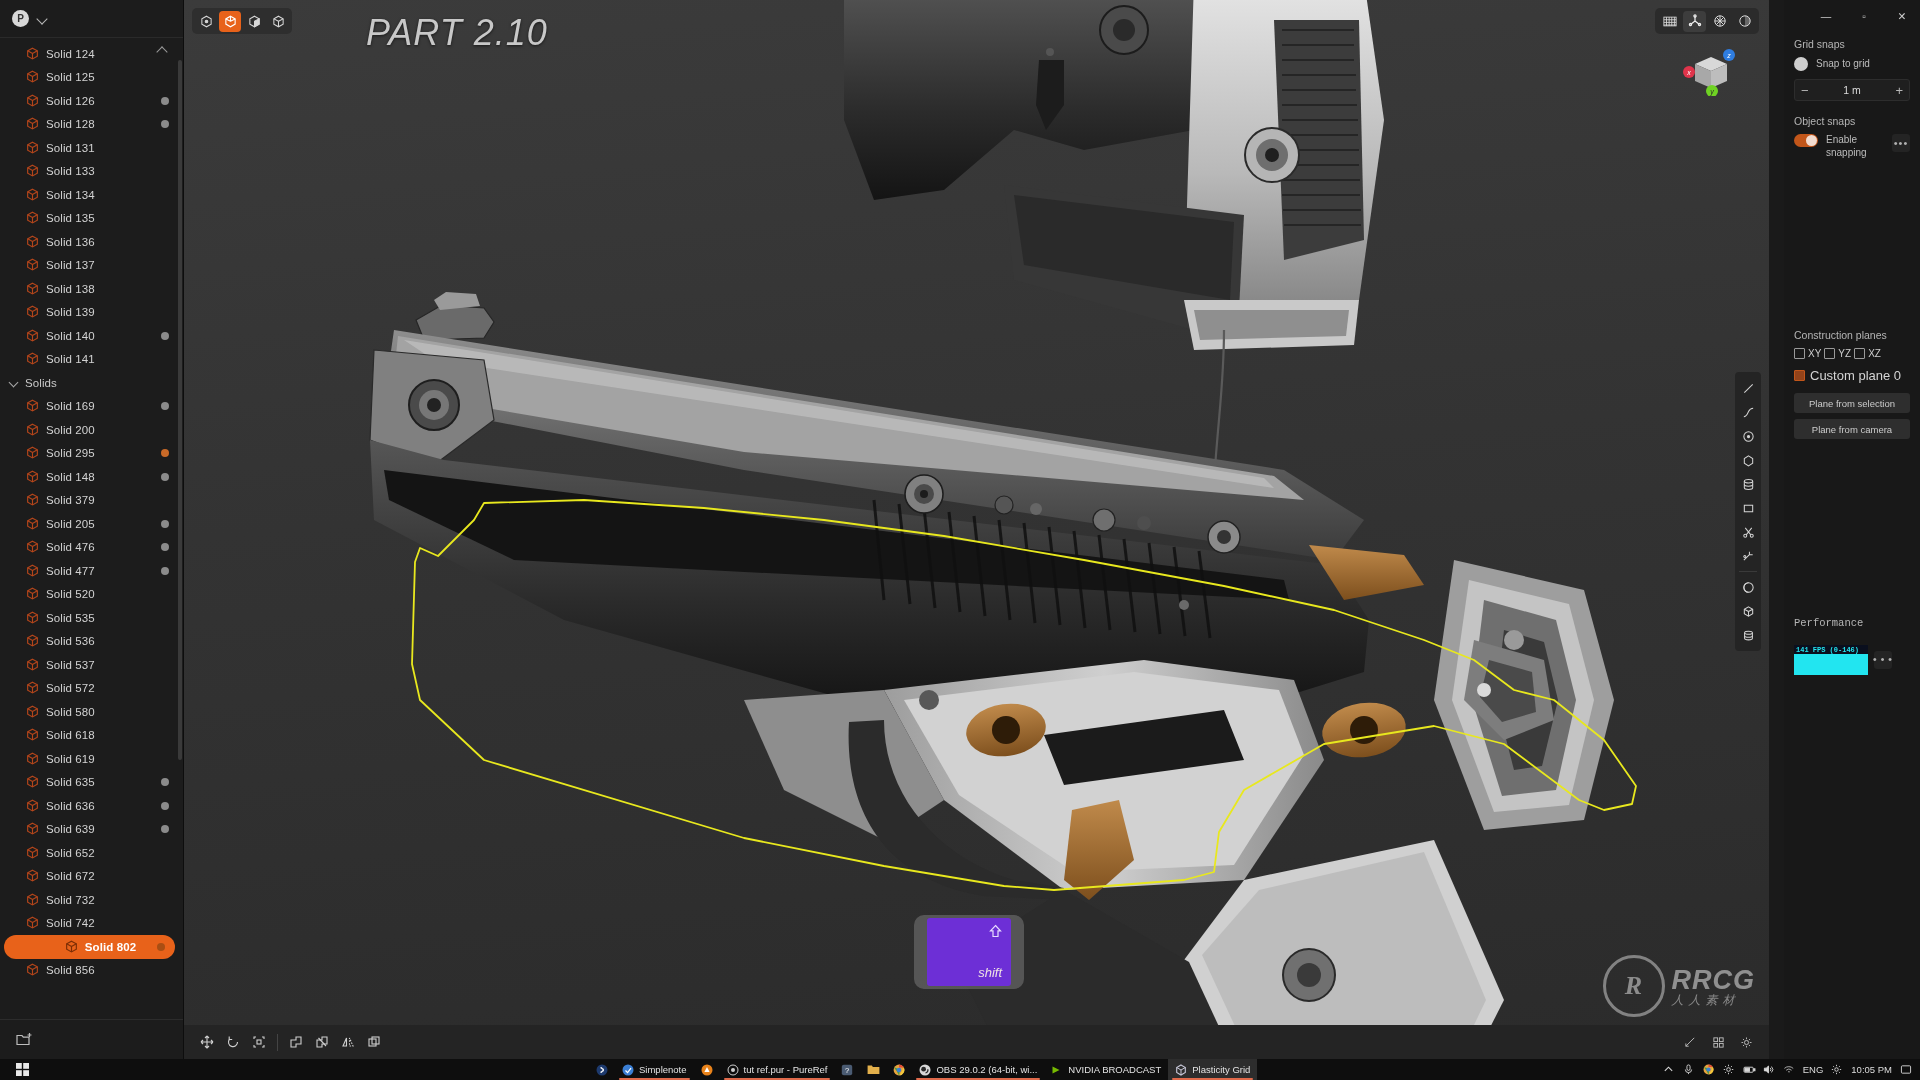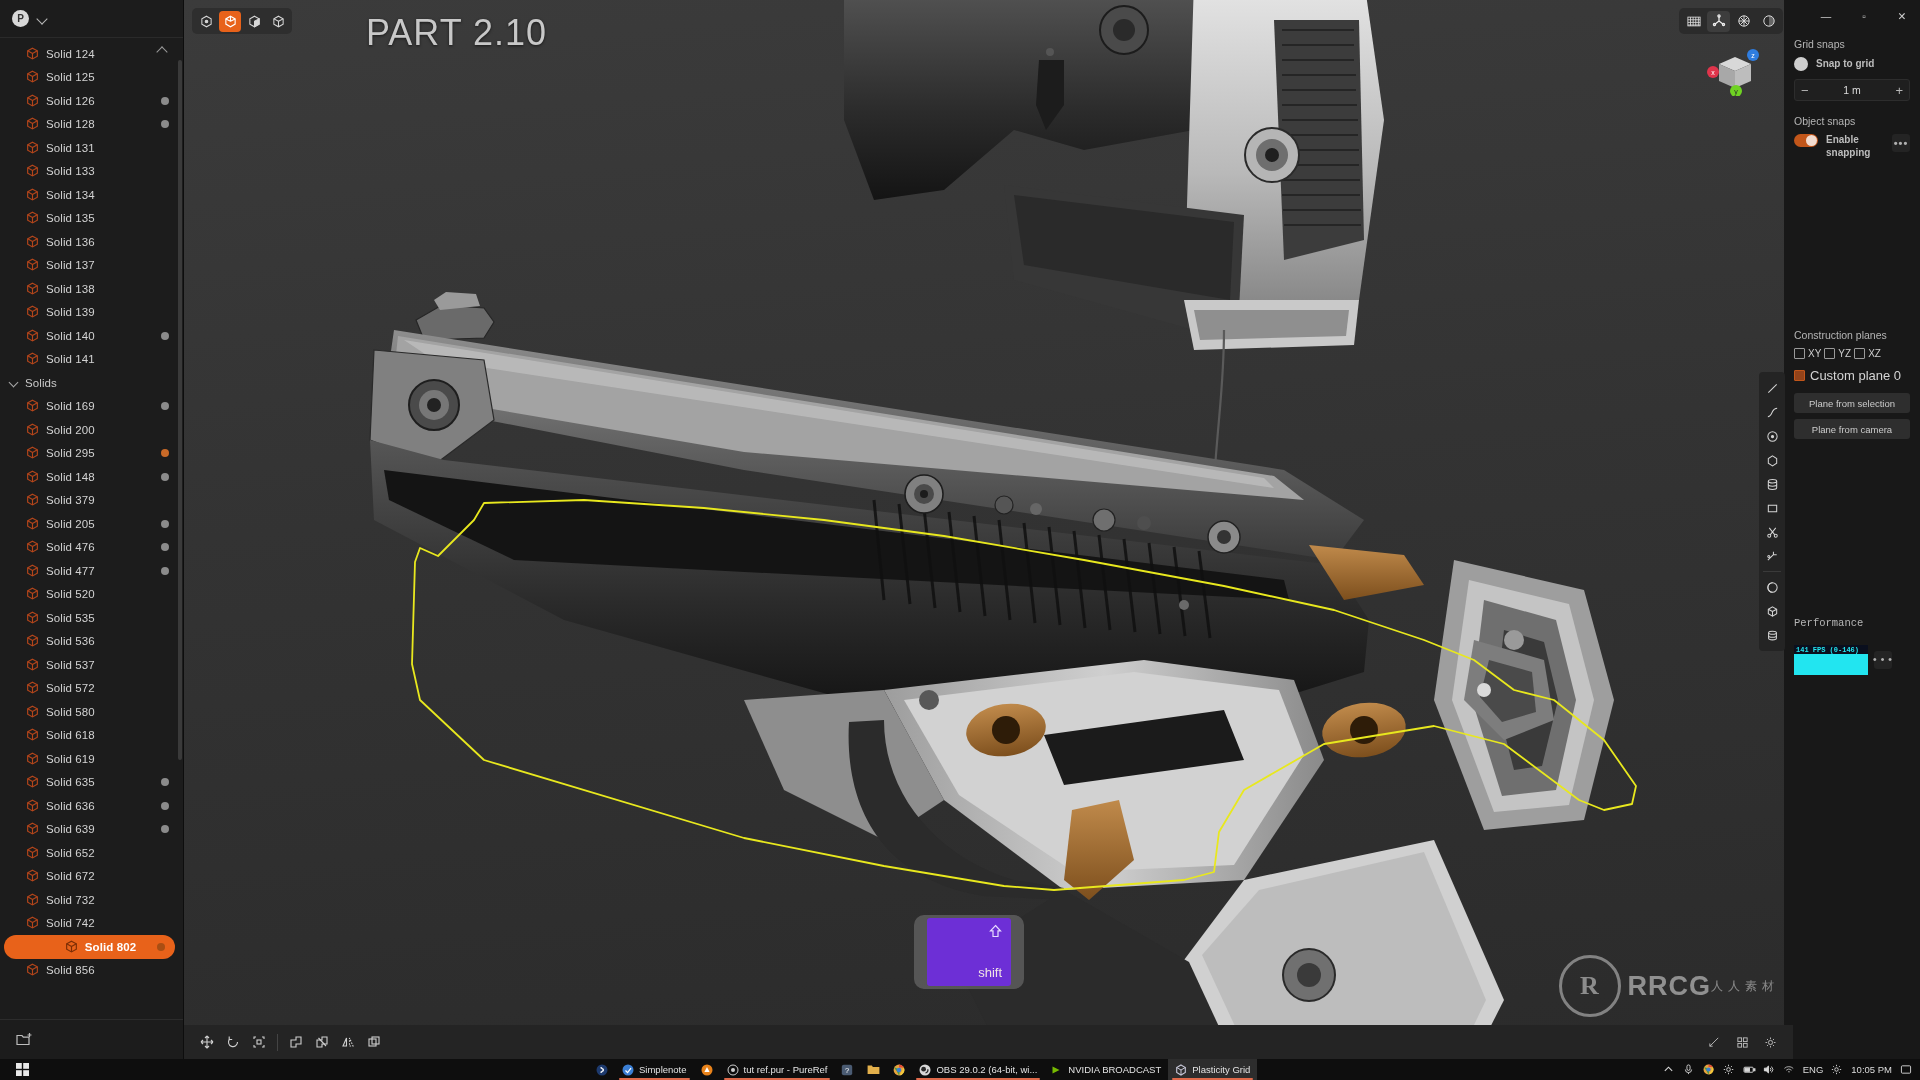--- a/index.html
+++ b/index.html
@@ -87,23 +87,24 @@
     height: 40px; border-top: 1px solid #2c2c2c;
     display: flex; align-items: center; padding-left: 16px;
   }
   #sb-scrollbar {
     position: absolute; right: 1px; top: 60px; width: 4px; height: 700px;
     background: #3a3a3a; border-radius: 2px;
   }
 
   
   #viewport {
-    position: absolute; left: 184px; top: 0; right: 127px; height: 1059px;
+    position: absolute; left: 184px; top: 0; right: 151px; height: 1059px;
     background: linear-gradient(175deg,#3b3b3b 0%,#333333 45%,#2b2b2b 100%);
     overflow: hidden;
+    font-style: italic;
   }
   #vp-inner { position: absolute; inset: 0; }
 
   
   #mode-toolbar {
     position: absolute; left: 8px; top: 8px; height: 26px;
     background: #2e2e2e; border-radius: 5px;
     display: flex; align-items: center; padding: 0 3px; gap: 2px;
     z-index: 20;
   }
@@ -195,42 +196,42 @@
     display: flex; align-items: center; gap: 7px; z-index: 25;
     opacity: .55;
   }
   #wm-circle {
     width: 62px; height: 62px; border-radius: 50%;
     border: 3px solid #c9c9c9; display: flex;
     align-items: center; justify-content: center;
     font-size: 26px; color: #dcdcdc; font-weight: bold;
     font-family: "Liberation Serif", serif;
   }
-  #wm-text { display: flex; flex-direction: row; line-height: 1.05; align-items: center; }
+  #wm-text { display: flex; flex-direction: column; line-height: 1.05; }
   #wm-main { font-size: 27px; color: #e2e2e2; font-weight: bold; letter-spacing: 1px; }
   #wm-sub { font-size: 12px; color: #d4d4d4; letter-spacing: 5px; }
 
   
   #right-panel {
     position: absolute; right: 0; top: 0; width: 136px; height: 1059px;
     background: #181818; padding: 0 10px; color: #c0c0c0;
     font-size: 10.5px;
   }
   #win-controls {
     height: 32px; display: flex; align-items: center;
     justify-content: flex-end; gap: 2px; margin-right: -10px;
   }
   .win-btn {
     width: 36px; height: 30px; display: flex;
     align-items: center; justify-content: center; color: #ccc;
   }
   .panel-section-title {
     font-size: 10.5px; color: #b5b5b5; margin-bottom: 7px; font-weight: normal;
   }
-  .panel-row { display: flex; align-items: center; gap: 8px; margin-bottom: 8px; font-weight: bold; }
+  .panel-row { display: flex; align-items: center; gap: 8px; margin-bottom: 8px; }
   .toggle-circle {
     width: 14px; height: 14px; border-radius: 50%;
     background: #cfcfcf; flex: 0 0 auto;
   }
   .toggle-switch {
     width: 24px; height: 13px; border-radius: 7px; background: #c2561a;
     position: relative; flex: 0 0 auto;
   }
   .toggle-switch::after {
     content: ''; position: absolute; right: 1px; top: 1px;

